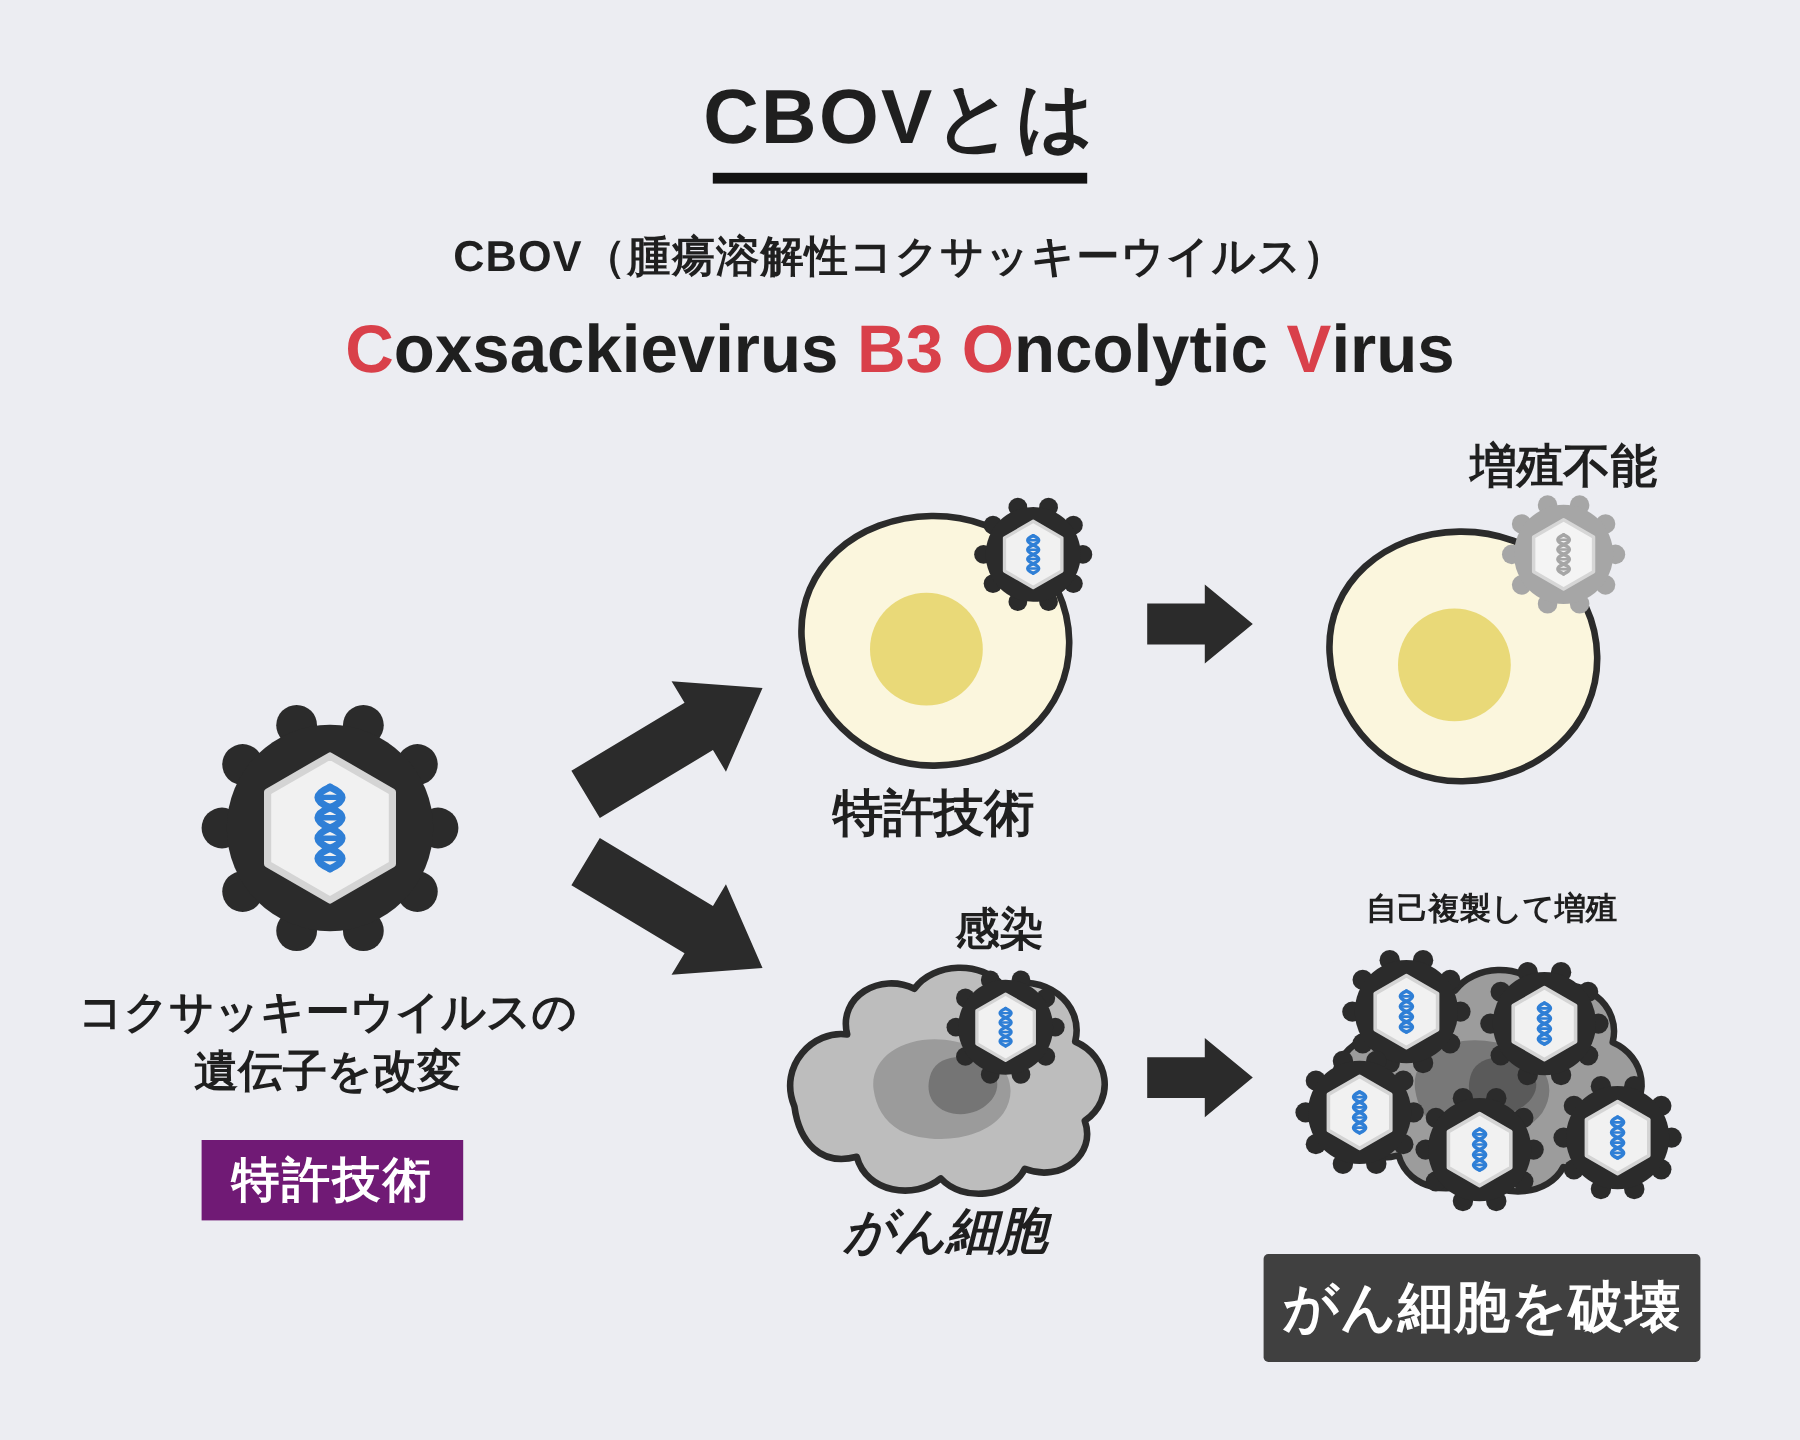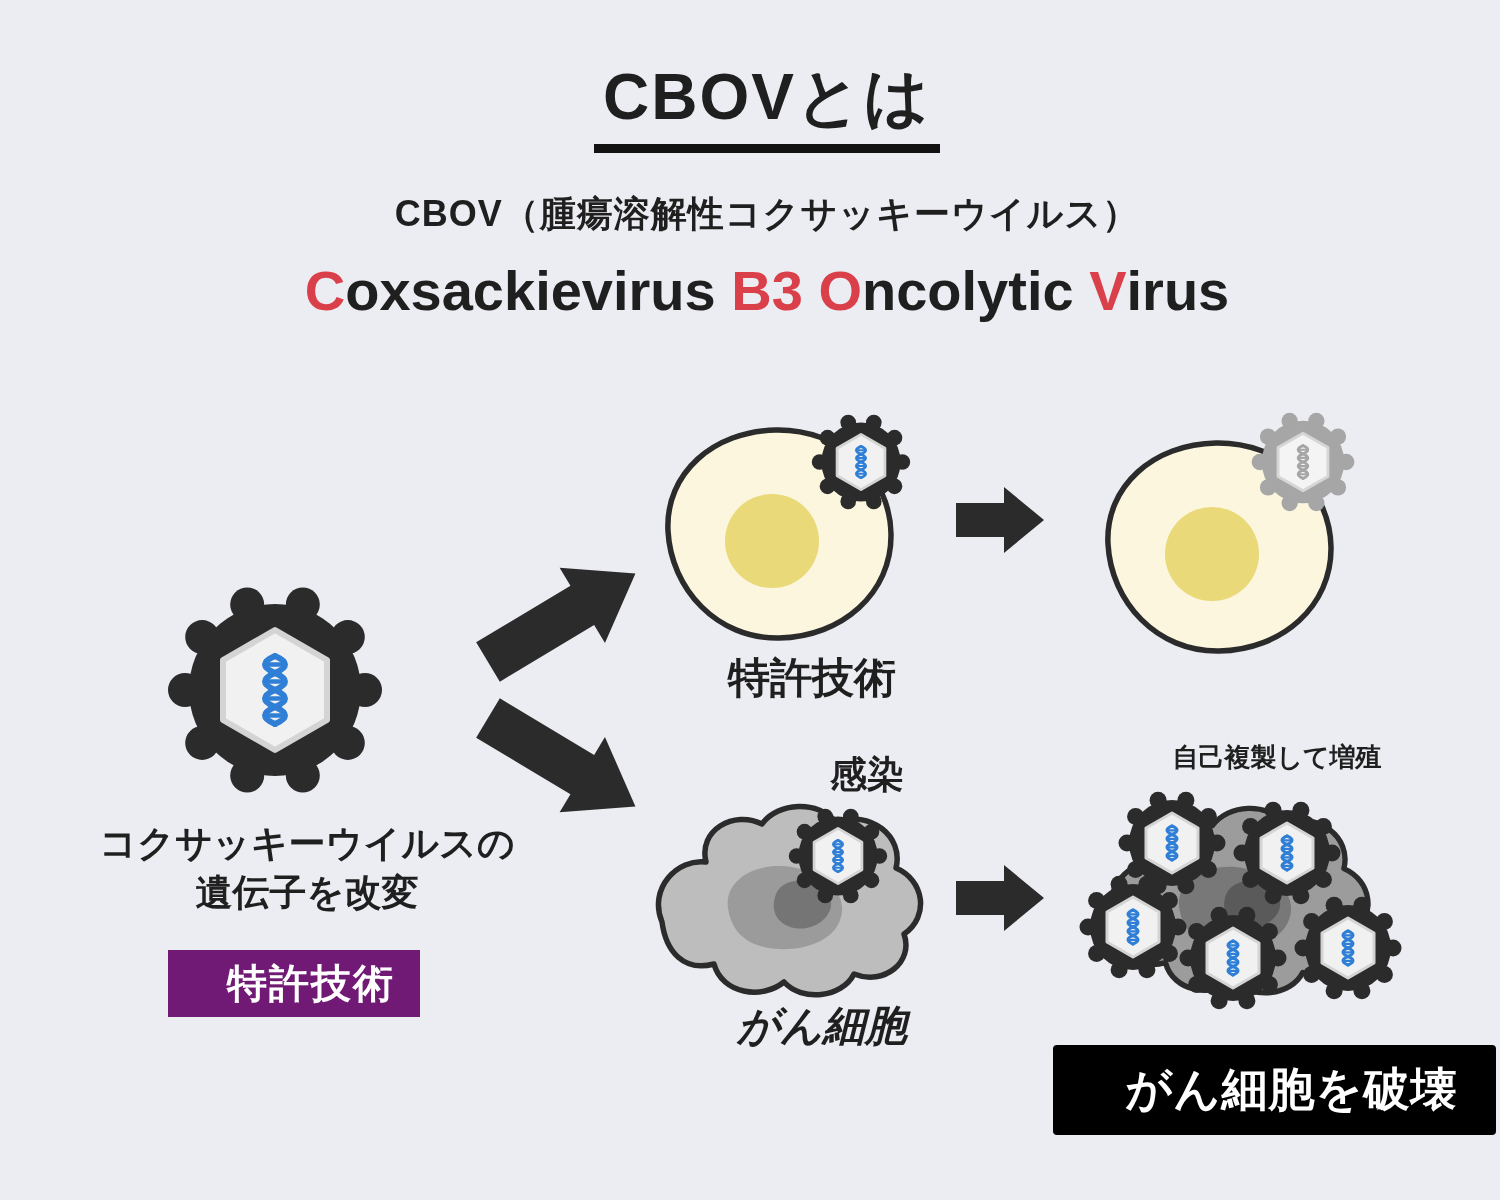--- a/index.html
+++ b/index.html
@@ -2,39 +2,39 @@
 <html><head>
 <meta charset="utf-8">
 <style>
   html,body { margin:0; padding:0; }
   .stage {
     position:relative; width:1500px; height:1200px;
     background:#ecedf2; overflow:hidden;
     font-family:"Liberation Sans","DejaVu Sans",sans-serif;
     color:#1f1f1f;
   }
-  .abs { position:absolute;padding-left:34px; }
+  .abs { position:absolute; }
   svg.gfx { position:absolute; left:0; top:0; }
 
   .title { left:0; right:0; top:54px; text-align:center; font-size:64px; font-weight:800; letter-spacing:2px; }
   .title-underline { left:594px; top:144px; width:312px; height:9px; background:#121212; }
   .subtitle-jp { left:0; right:0; top:190px; text-align:center; font-size:36px; font-weight:600; letter-spacing:1px; }
   .subtitle-latin { left:0; right:0; top:258px; text-align:center; font-size:56px; font-weight:600; }
   .subtitle-latin .red { color:#d9404a; font-weight:700; }
 
   .left-caption { left:28px; top:820px; width:490px; text-align:center; font-size:37px; font-weight:700; line-height:1.32; }
 
   .patent-badge {
     left:168px; top:950px; width:218px; height:67px;
     background:#701a75; color:#ffffff; font-size:40px; font-weight:700;
     display:flex; align-items:center; justify-content:center; letter-spacing:2px;
   }
   .destroy-badge {
-    left:1053px; top:1045px; width:409px; height:90px; border-radius:4px;
-    background:#000000; color:#ffffff; font-size:46px; font-weight:700;
+    left:1053px; top:1045px; width:364px; height:90px; border-radius:4px;
+    background:#404040; color:#ffffff; font-size:46px; font-weight:700;
     display:flex; align-items:center; justify-content:center; letter-spacing:1px;
   }
 
   .lbl { text-align:center; font-weight:600; }
   .normal-cell-label   { left:600px;  top:650px; width:356px; font-size:42px; }
   .infection-label     { left:748px;  top:750px; width:170px; font-size:37px; }
   .cancer-cell-label   { left:610px;  top:998px; width:356px; font-size:42px;font-style:italic; }
   .no-growth-label     { left:1150px; top:362px; width:306px; font-size:39px; }
   .replicate-label     { left:1020px; top:740px; width:446px; font-size:26px; }
 
@@ -116,19 +116,20 @@
   <div class="abs subtitle-jp">CBOV（腫瘍溶解性コクサッキーウイルス）</div>
   <div class="abs subtitle-latin"><span class="red">C</span><span>oxsackievirus</span> <span class="red">B3</span> <span class="red">O</span><span>ncolytic</span> <span class="red">V</span><span>irus</span></div>
 
   <div class="abs left-caption">
     <div>コクサッキーウイルスの</div>
     <div>遺伝子を改変</div>
   </div>
   <div class="abs patent-badge">特許技術</div>
 
   <div class="abs lbl normal-cell-label">特許技術</div>
+  <div class="abs lbl no-growth-label">増殖不能</div>
 
   <div class="abs lbl infection-label">感染</div>
   <div class="abs lbl cancer-cell-label">がん細胞</div>
   <div class="abs lbl replicate-label">自己複製して増殖</div>
   <div class="abs destroy-badge">がん細胞を破壊</div>
 
 </div>
 
 </body></html>

